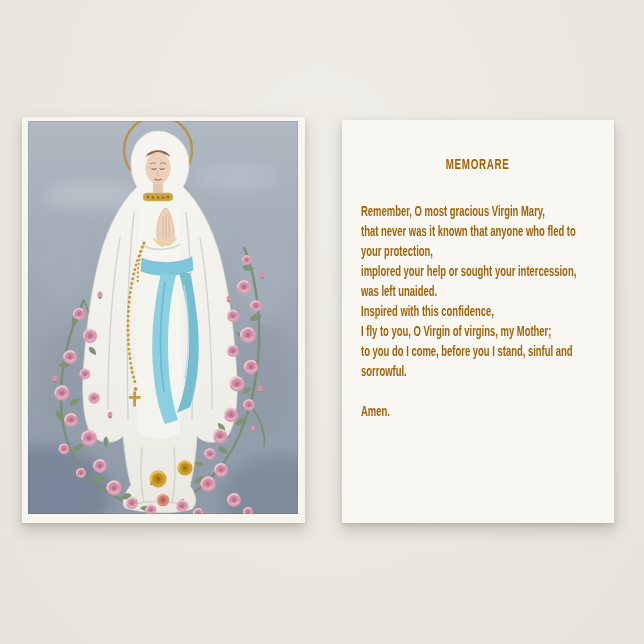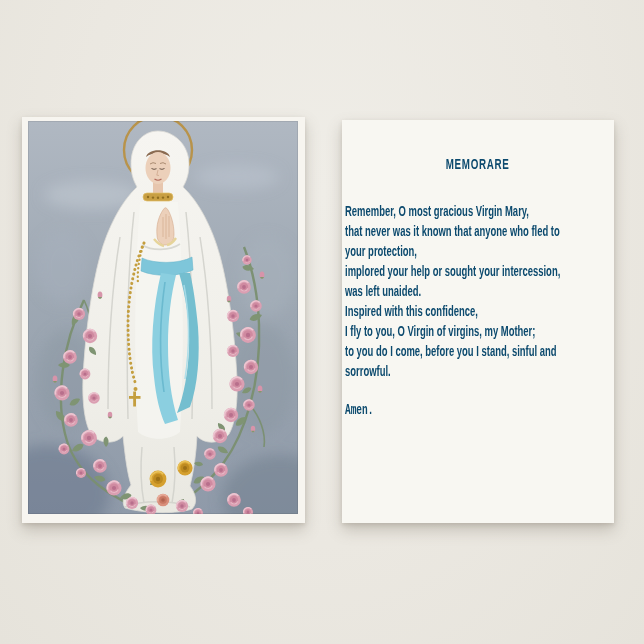--- a/index.html
+++ b/index.html
@@ -16,30 +16,30 @@
     position:absolute;
     box-shadow: 0 7px 14px rgba(110,100,85,.30), 0 2px 4px rgba(110,100,85,.18);
   }
   .card-front {
     left:22px; top:117px; width:283px; height:406px;
     background:#f7f5f0;
   }
   .card-front svg { position:absolute; left:6px; top:4px; width:270px; height:393px; display:block; }
   .card-back {
     left:342px; top:120px; width:272px; height:403px;
-    background:#f8f7f2; color:#0c4a6e;
+    background:#f8f7f2; color:#a16207;
   }
   .title-wrap { margin-top:36px; display:flex; justify-content:center; }
   .prayer-title {
     font-size:14px; font-weight:700; letter-spacing:1px;
     white-space:nowrap; transform:scaleX(.70); line-height:16px;
   }
-  .prayer { margin-top:29px; padding-left:3px; }
+  .prayer { margin-top:29px; padding-left:19px; }
   .par { margin:0 0 20px 0; padding:0; }
-  .par:last-child { margin-bottom:0;font-family:Liberation Mono, monospace; }
+  .par:last-child { margin-bottom:0; }
   .line {
     height:20px; line-height:20px;
     font-size:15px; font-weight:700; letter-spacing:0;
     white-space:nowrap;
     transform:scaleX(.63); transform-origin:0 50%;
   }
 </style>
 </head>
 <body>
 

